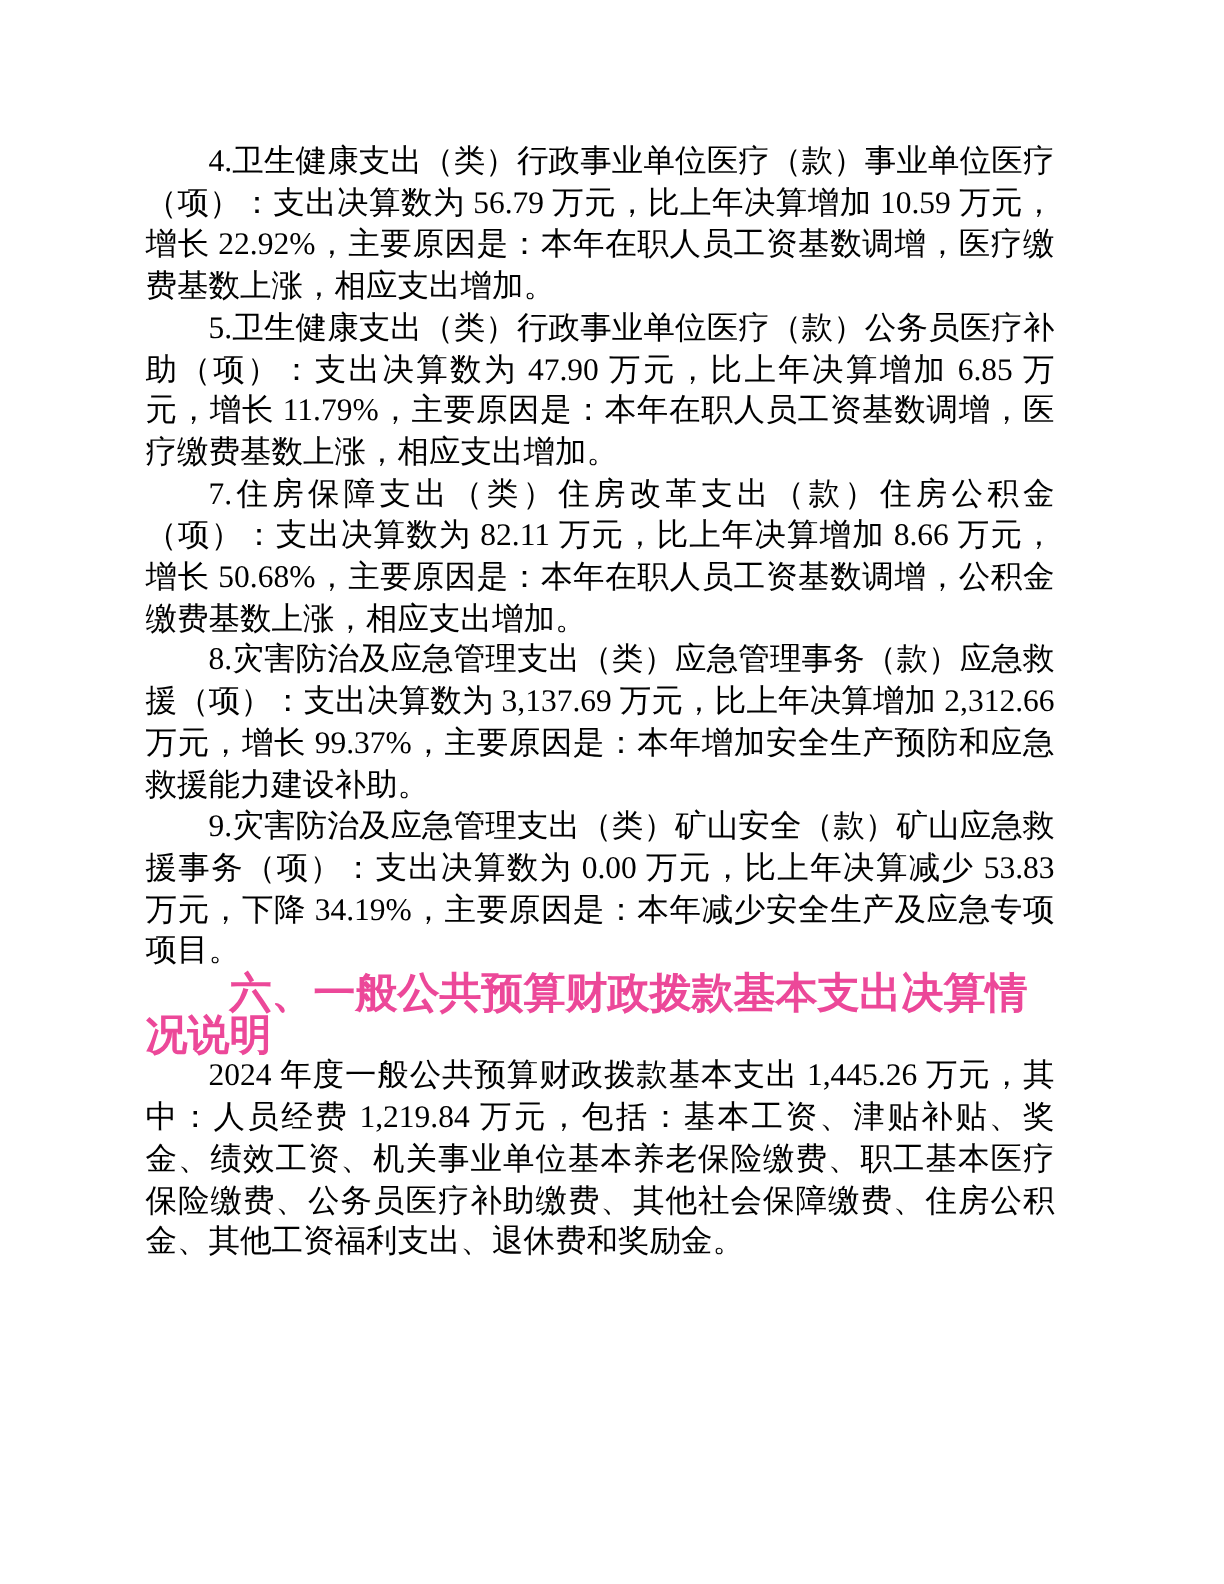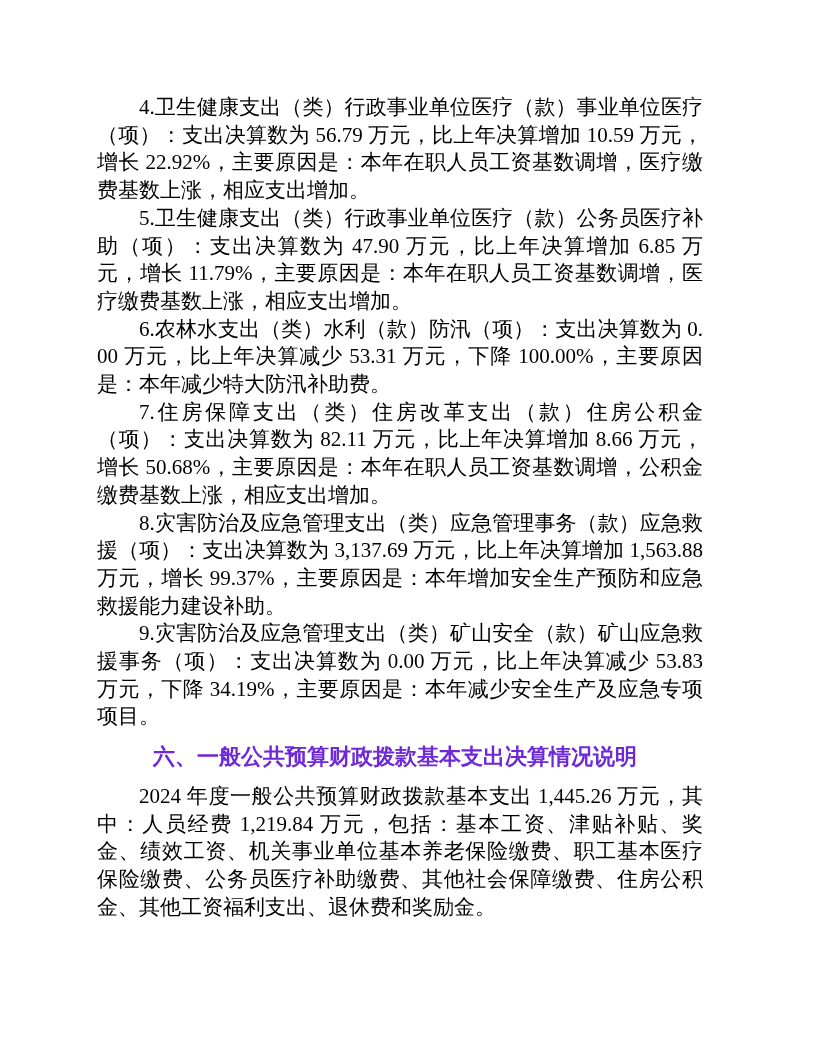--- a/index.html
+++ b/index.html
@@ -32,36 +32,35 @@
       margin: 0;
       font-size: 21px;
       line-height: 27.7px;
       text-align: justify;
       text-indent: 2em;
       font-family: "Liberation Serif", "DejaVu Serif", serif;
       color: #000000;
       word-break: break-all;
     }
     .heading {
-      margin: 12px;
-      font-size: 22px;
+      margin: 0;
+      font-size: 28px;
       line-height: 27.7px;
       font-weight: bold;
       text-indent: 2em;
       font-family: "Liberation Sans", "DejaVu Sans", sans-serif;
-      color: #6d28d9;
+      color: #ec4899;
     }
   </style>
 </head>
 <body>
 
 <div class="page">
   <div class="content">
     <p class="para">4.卫生健康支出（类）行政事业单位医疗（款）事业单位医疗（项）：支出决算数为 56.79 万元，比上年决算增加 10.59 万元，增长 22.92%，主要原因是：本年在职人员工资基数调增，医疗缴费基数上涨，相应支出增加。</p>
     <p class="para">5.卫生健康支出（类）行政事业单位医疗（款）公务员医疗补助（项）：支出决算数为 47.90 万元，比上年决算增加 6.85 万元，增长 11.79%，主要原因是：本年在职人员工资基数调增，医疗缴费基数上涨，相应支出增加。</p>
-    <p class="para">6.农林水支出（类）水利（款）防汛（项）：支出决算数为 0.00 万元，比上年决算减少 53.31 万元，下降 100.00%，主要原因是：本年减少特大防汛补助费。</p>
     <p class="para">7.住房保障支出（类）住房改革支出（款）住房公积金（项）：支出决算数为 82.11 万元，比上年决算增加 8.66 万元，增长 50.68%，主要原因是：本年在职人员工资基数调增，公积金缴费基数上涨，相应支出增加。</p>
-    <p class="para">8.灾害防治及应急管理支出（类）应急管理事务（款）应急救援（项）：支出决算数为 3,137.69 万元，比上年决算增加 1,563.88 万元，增长 99.37%，主要原因是：本年增加安全生产预防和应急救援能力建设补助。</p>
+    <p class="para">8.灾害防治及应急管理支出（类）应急管理事务（款）应急救援（项）：支出决算数为 3,137.69 万元，比上年决算增加 2,312.66 万元，增长 99.37%，主要原因是：本年增加安全生产预防和应急救援能力建设补助。</p>
     <p class="para">9.灾害防治及应急管理支出（类）矿山安全（款）矿山应急救援事务（项）：支出决算数为 0.00 万元，比上年决算减少 53.83 万元，下降 34.19%，主要原因是：本年减少安全生产及应急专项项目。</p>
     <h2 class="heading">六、一般公共预算财政拨款基本支出决算情况说明</h2>
     <p class="para">2024 年度一般公共预算财政拨款基本支出 1,445.26 万元，其中：人员经费 1,219.84 万元，包括：基本工资、津贴补贴、奖金、绩效工资、机关事业单位基本养老保险缴费、职工基本医疗保险缴费、公务员医疗补助缴费、其他社会保障缴费、住房公积金、其他工资福利支出、退休费和奖励金。</p>
   </div>
 </div>
 
 </body></html>

